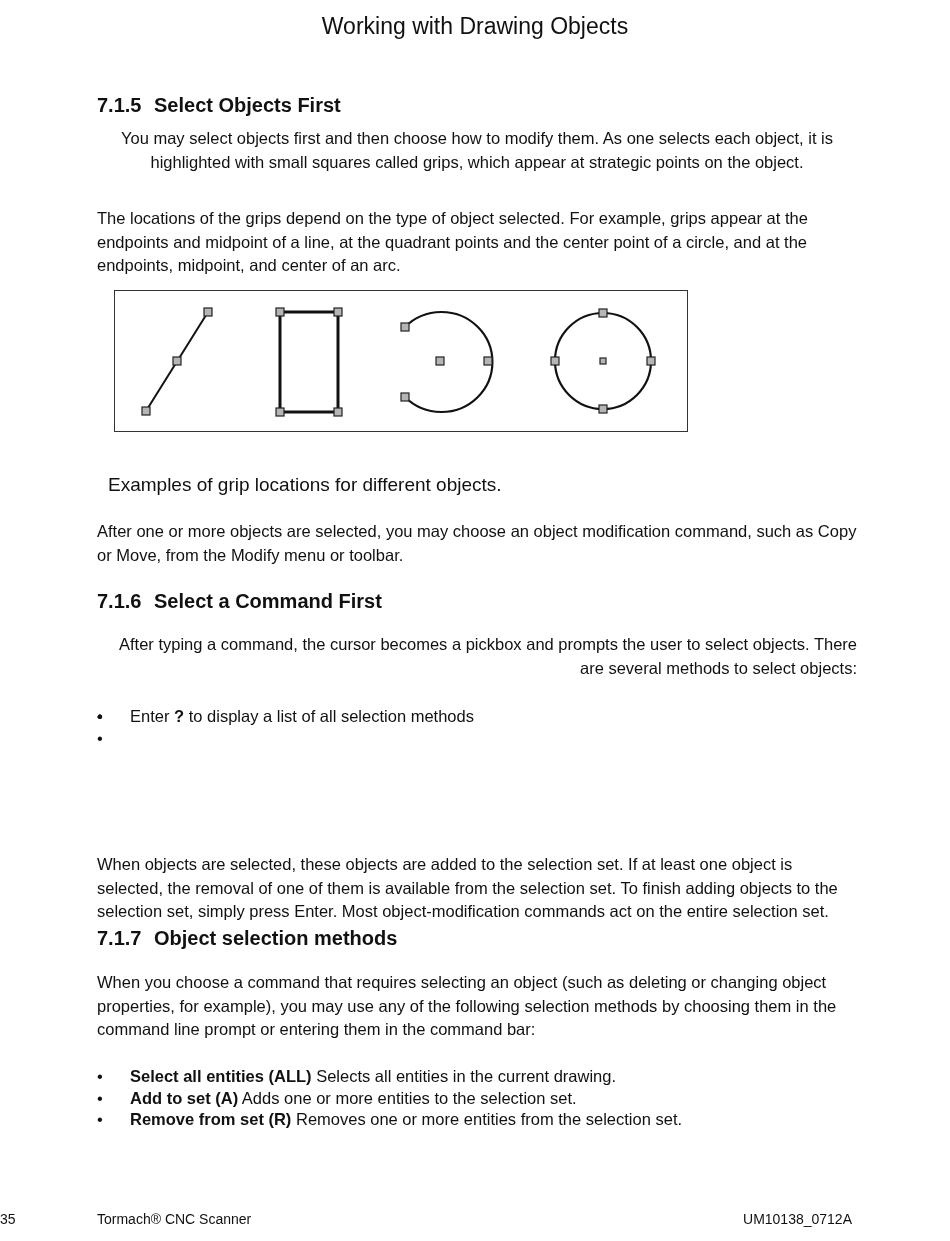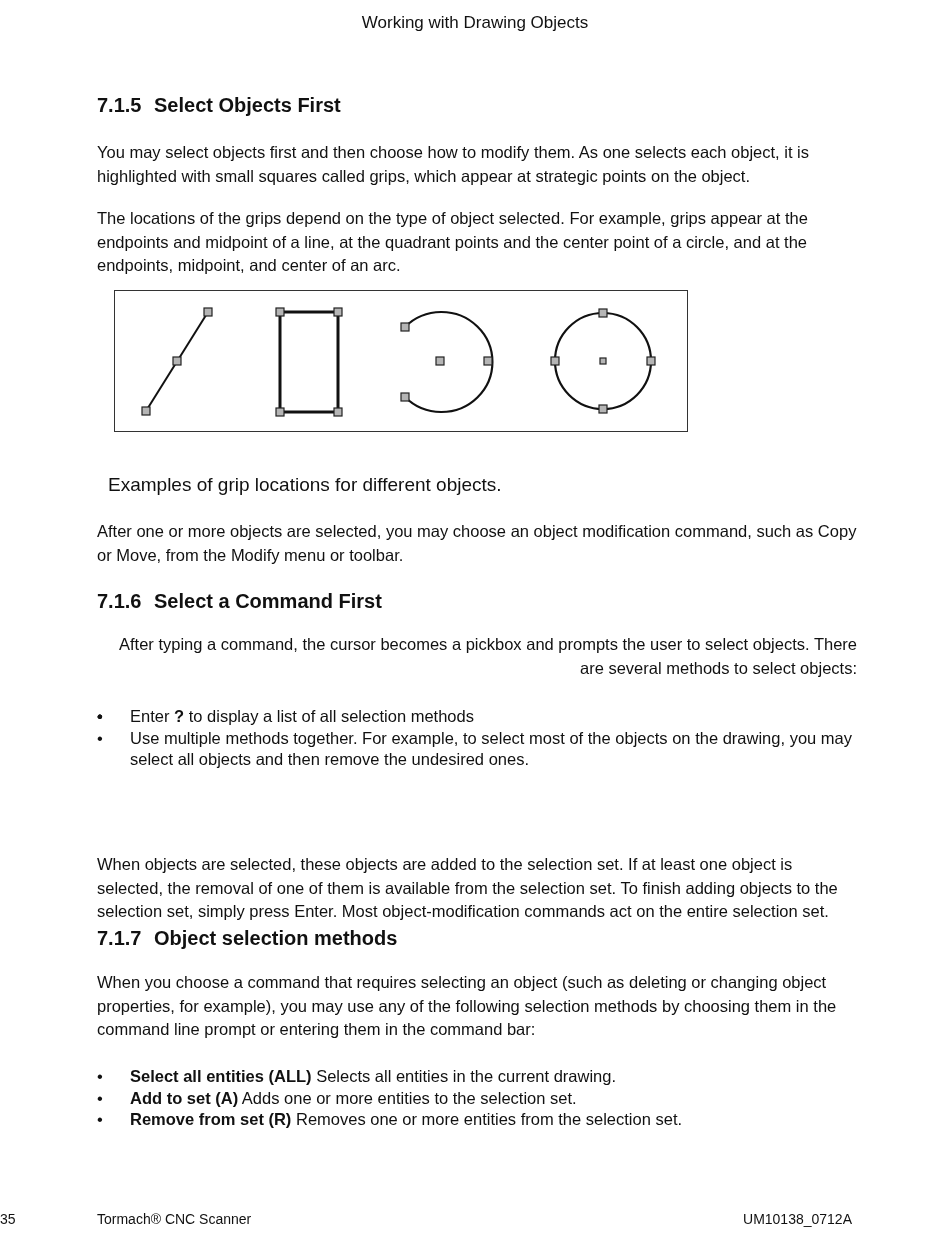--- a/index.html
+++ b/index.html
@@ -1,38 +1,38 @@
 <!DOCTYPE html>
 <html><head>
 <meta charset="utf-8">
 <style>
   html, body { margin: 0; padding: 0; background: #ffffff; }
   body { width: 950px; height: 1241px; position: relative; overflow: hidden;
          font-family: "Liberation Sans", sans-serif; color: #111; }
   .abs { position: absolute; }
-  .running-header { top: 13px; left: 0; width: 950px; text-align: center; font-size: 17px; }
+  .running-header { top: 13px; left: 0; width: 950px; text-align: center; font-size: 23px; }
   .h3 { left: 97px; font-size: 20px; font-weight: bold; }
   .h3 .num { display: inline-block; width: 57px; }
   .para { left: 97px; width: 760px; font-size: 16.5px; line-height: 23.5px; }
   .figure-box { left: 114px; top: 290px; width: 574px; height: 142px; border: 1px solid #333; box-sizing: border-box; }
   .caption { left: 108px; top: 474px; font-size: 19px; }
   ul.bullets { position: absolute; left: 97px; width: 755px; margin: 0; padding: 0; list-style: none; font-size: 16.5px; line-height: 21.5px; }
   ul.bullets li { position: relative; padding-left: 33px; text-align: justify; }
   ul.bullets li .dot { position: absolute; left: 0; top: 0; }
   .footer { top: 1211px; font-size: 14px; }
 </style>
 </head>
 <body>
 
 <div class="abs running-header">Working with Drawing Objects</div>
 
 <div class="abs h3" style="top:94px;">
   <span class="num">7.1.5</span><span>Select Objects First</span>
 </div>
-<div class="abs para" style="top:141px;">You may select objects first and then choose how to modify them. As one selects each object, it is highlighted with small squares called grips, which appear at strategic points on the object.</div>
+<div class="abs para" style="top:127px;text-align:center;">You may select objects first and then choose how to modify them. As one selects each object, it is highlighted with small squares called grips, which appear at strategic points on the object.</div>
 <div class="abs para" style="top:207px;">The locations of the grips depend on the type of object selected. For example, grips appear at the endpoints and midpoint of a line, at the quadrant points and the center point of a circle, and at the endpoints, midpoint, and center of an arc.</div>
 
 <div class="abs figure-box">
   <svg width="572" height="140" viewBox="0 0 572 140">
     <g fill="none" stroke="#111" stroke-width="2">
 
       <line x1="31" y1="120" x2="93" y2="21"></line>
 
       <rect x="165" y="21" width="58" height="100" stroke-width="3"></rect>
 
@@ -70,21 +70,21 @@
 
 <div class="abs h3" style="top:590px;">
   <span class="num">7.1.6</span><span>Select a Command First</span>
 </div>
 <div class="abs para" style="top:633px;text-align:right;">After typing a command, the cursor becomes a pickbox and prompts the user to select objects. There are several methods to select objects:</div>
 
 <ul class="bullets" style="top:706px;">
   <li><span class="dot">•</span></li>
   <li><span class="dot">•</span></li>
   <li><span class="dot">•</span><span>Enter </span><b>?</b><span> to display a list of all selection methods</span></li>
-  <li><span class="dot">•</span><span>Use multiple methods together. For example, to select most of the objects on the drawing, you may select all objects and then remove the undesired ones.</span></li>
+  <li><span class="dot">•</span></li>
 </ul>
 
 <div class="abs para" style="top:834px;margin-top:19px;">When objects are selected, these objects are added to the selection set. If at least one object is selected, the removal of one of them is available from the selection set. To finish adding objects to the selection set, simply press Enter. Most object-modification commands act on the entire selection set.</div>
 
 <div class="abs h3" style="top:927px;">
   <span class="num">7.1.7</span><span>Object selection methods</span>
 </div>
 <div class="abs para" style="top:971px;">When you choose a command that requires selecting an object (such as deleting or changing object properties, for example), you may use any of the following selection methods by choosing them in the command line prompt or entering them in the command bar:</div>
 
 <ul class="bullets" style="top:1066px;">

